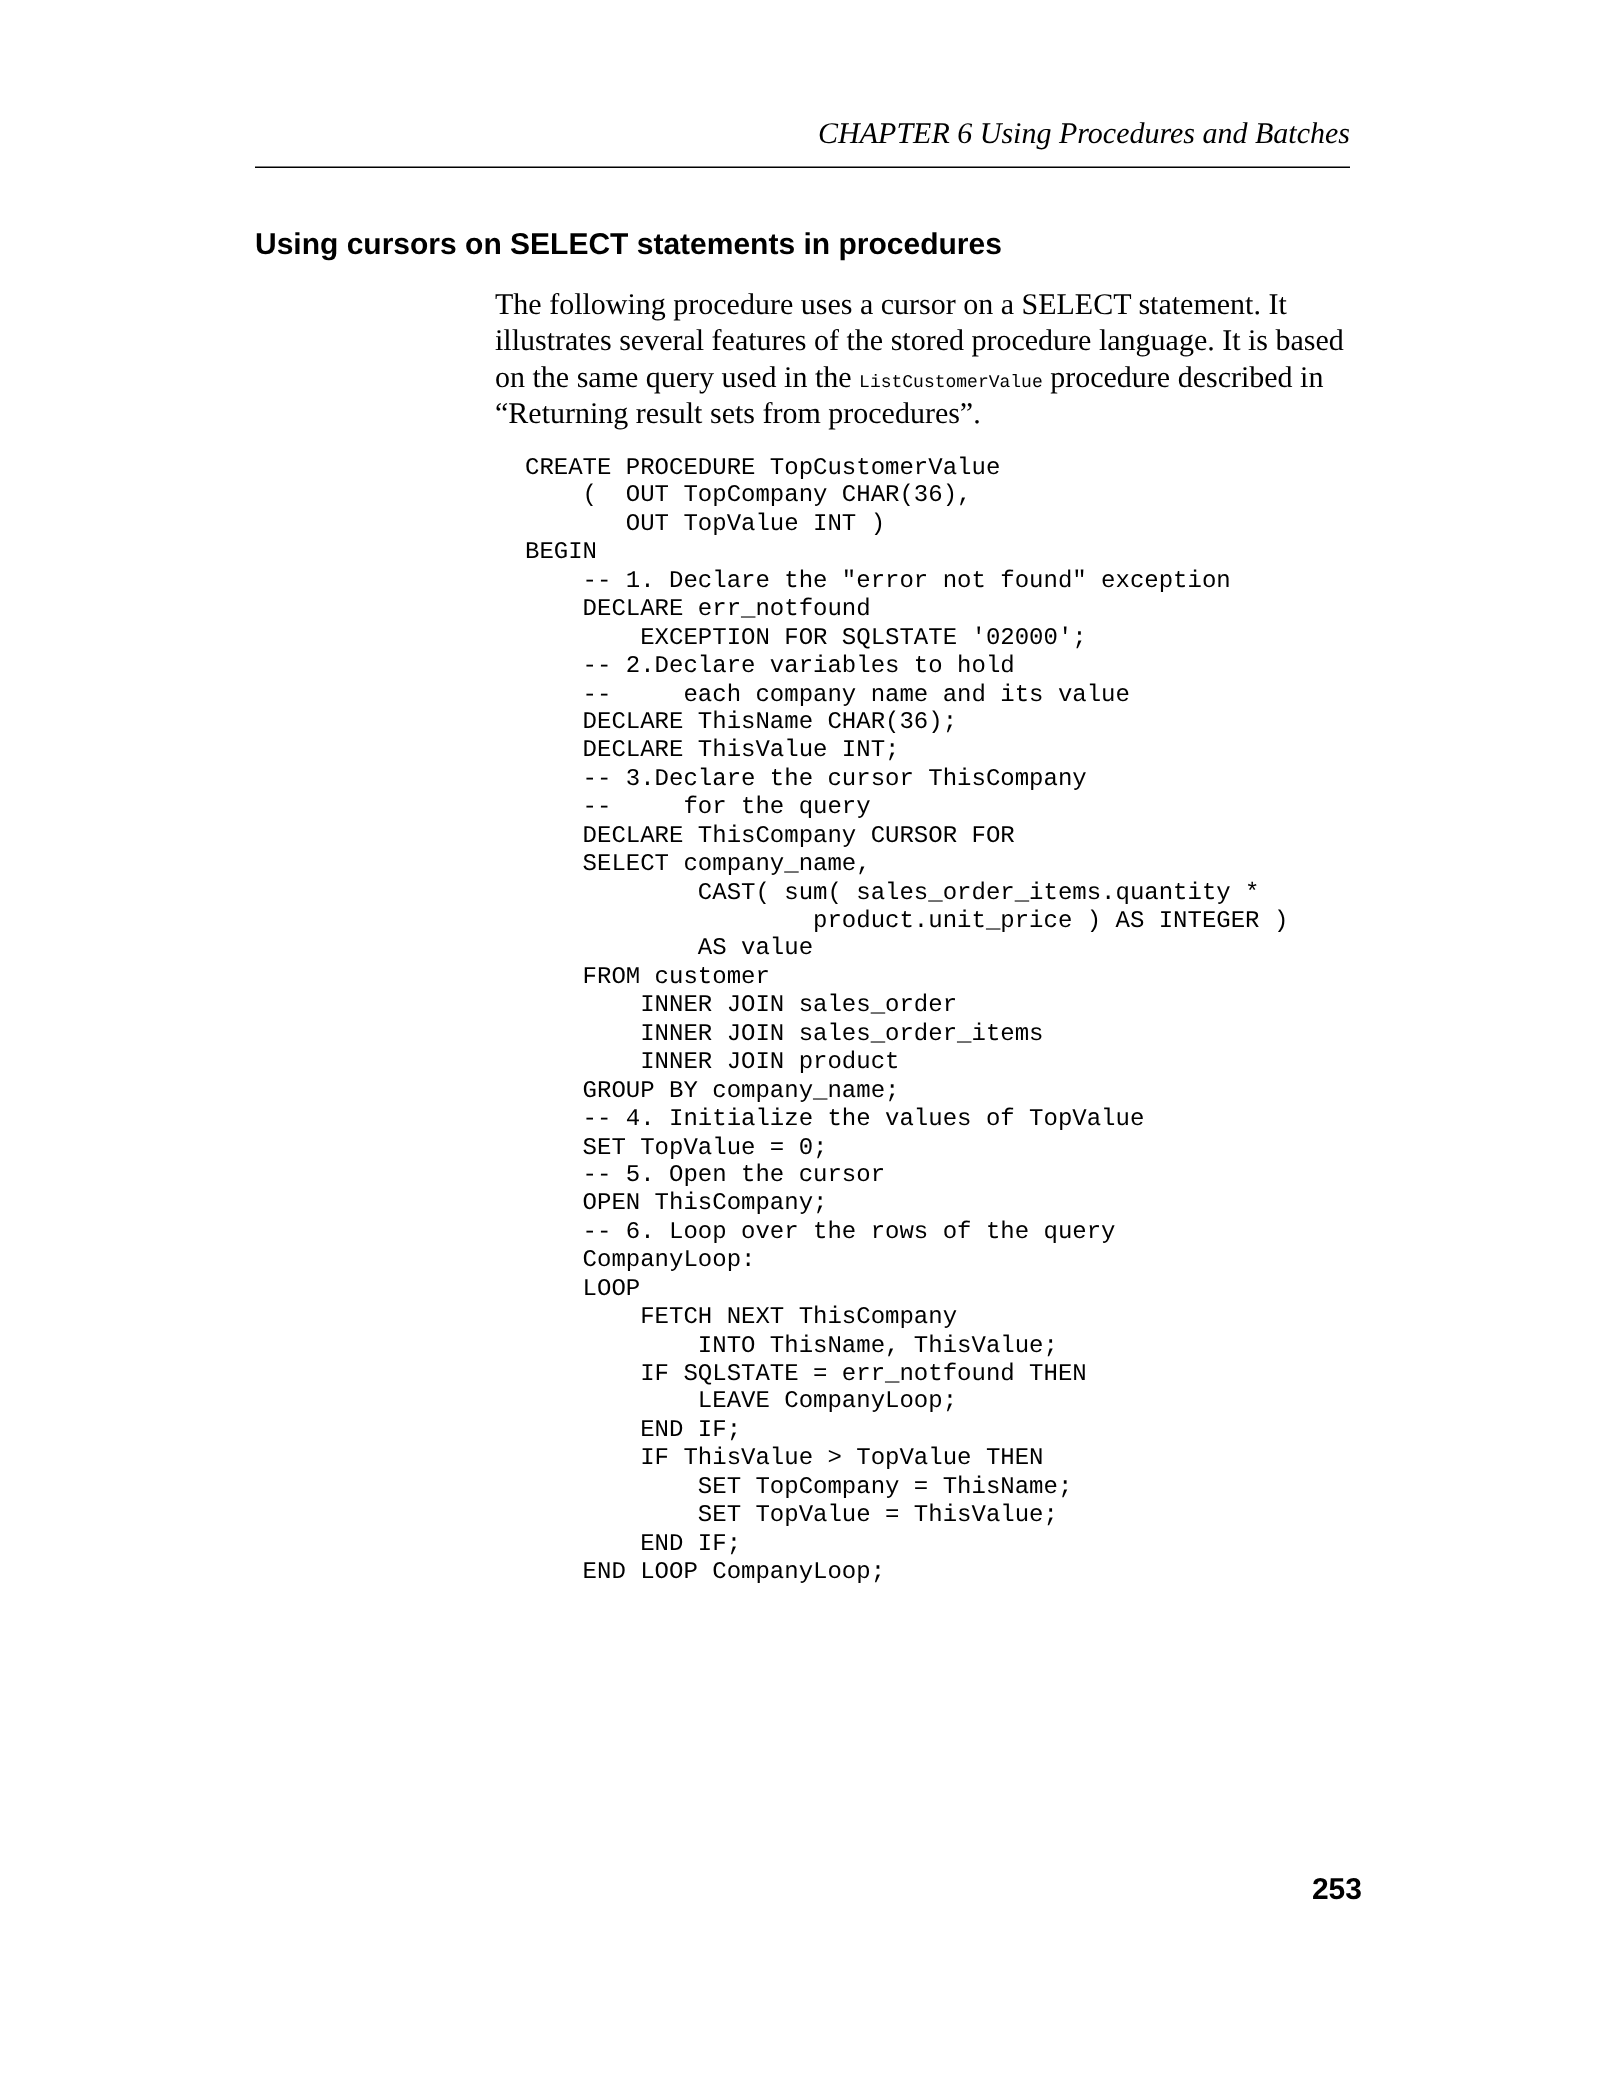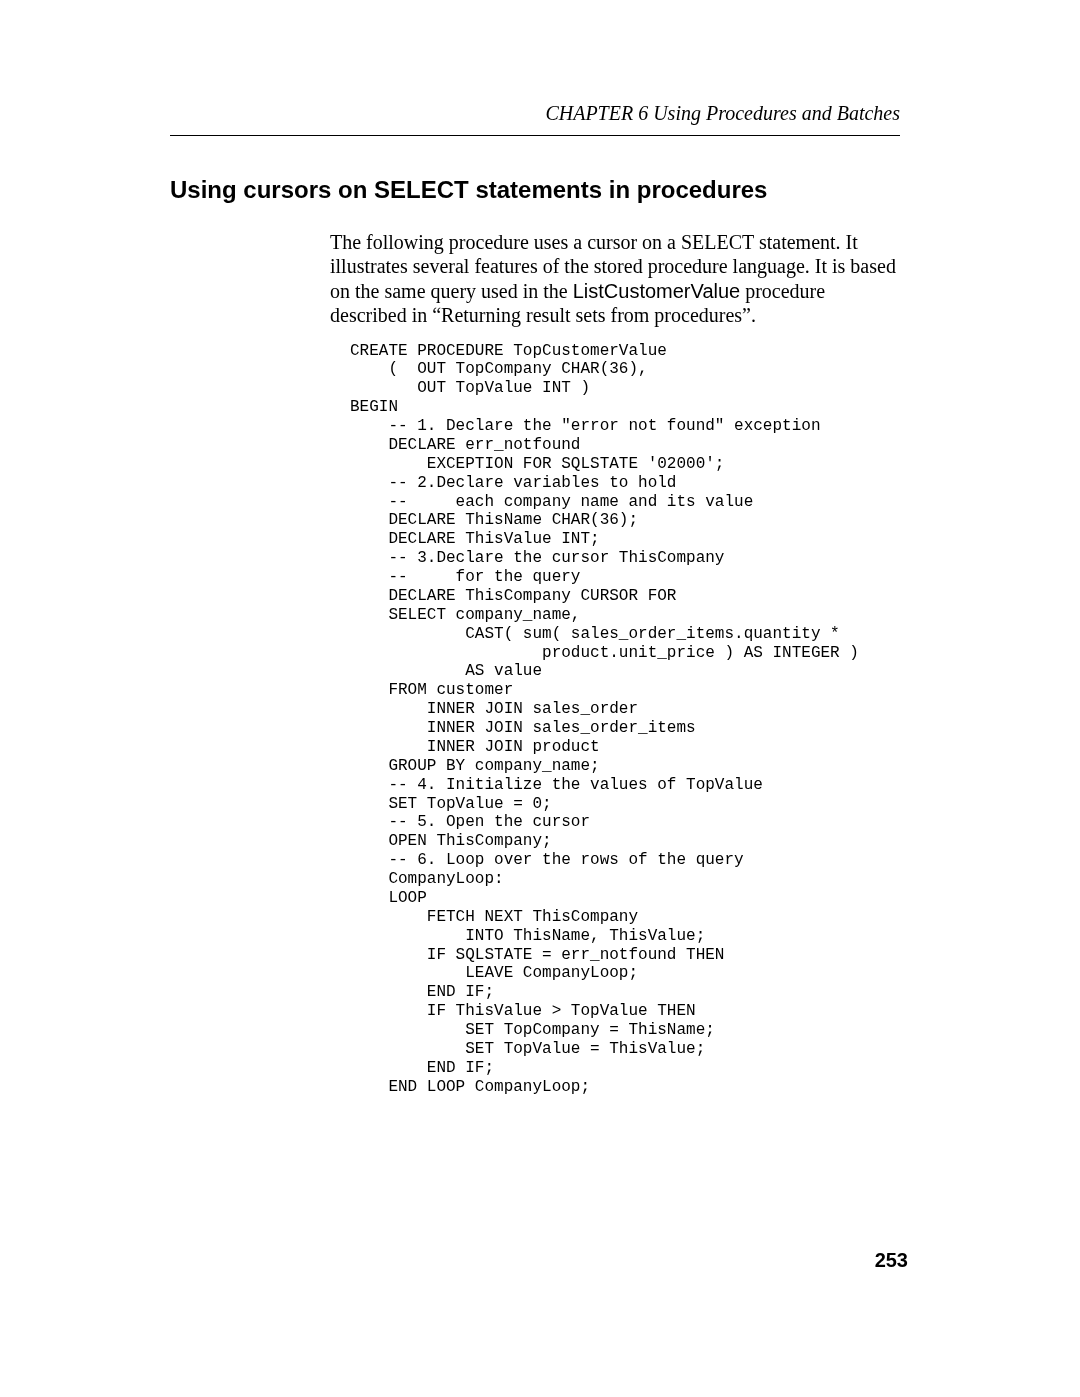--- a/index.html
+++ b/index.html
@@ -8,47 +8,47 @@
     background: #ffffff;
     width: 1080px;
   }
   .page {
     width: 1080px;
     height: 1397px;
     position: relative;
     font-family: "Times New Roman", Times, serif;
     color: #000;
     box-sizing: border-box;
-    padding: 102px 180px 0 170px;
+    padding: 78px 180px 0 170px;
   }
   .running-header {
     font-style: italic;
     font-size: 20px;
     text-align: right;
     margin-bottom: 10px;
   }
   .rule {
     border: none;
     border-top: 1.5px solid #000;
     margin: 0 0 40px 0;
   }
   .section-title {
     font-family: Arial, Helvetica, sans-serif;
     font-weight: bold;
-    font-size: 24px;
-    margin: 0 0 26px 0;
+    font-size: 20px;
+    margin: 0 0 16px 0;
   }
   .body-para {
     margin: 0 0 14px 160px;
     font-size: 20px;
     line-height: 1.22;
   }
   .inline-sans {
-    font-family: Liberation Sans, sans-serif;
-    font-size: 20px;
+    font-family: Liberation Mono, monospace;
+    font-size: 12px;
   }
   .code-block {
     margin-left: 180px;
     font-family: "Courier New", Courier, monospace;
     font-size: 16px;
     line-height: 1.18;
     white-space: pre;
   }
   .page-number {
     position: absolute;

